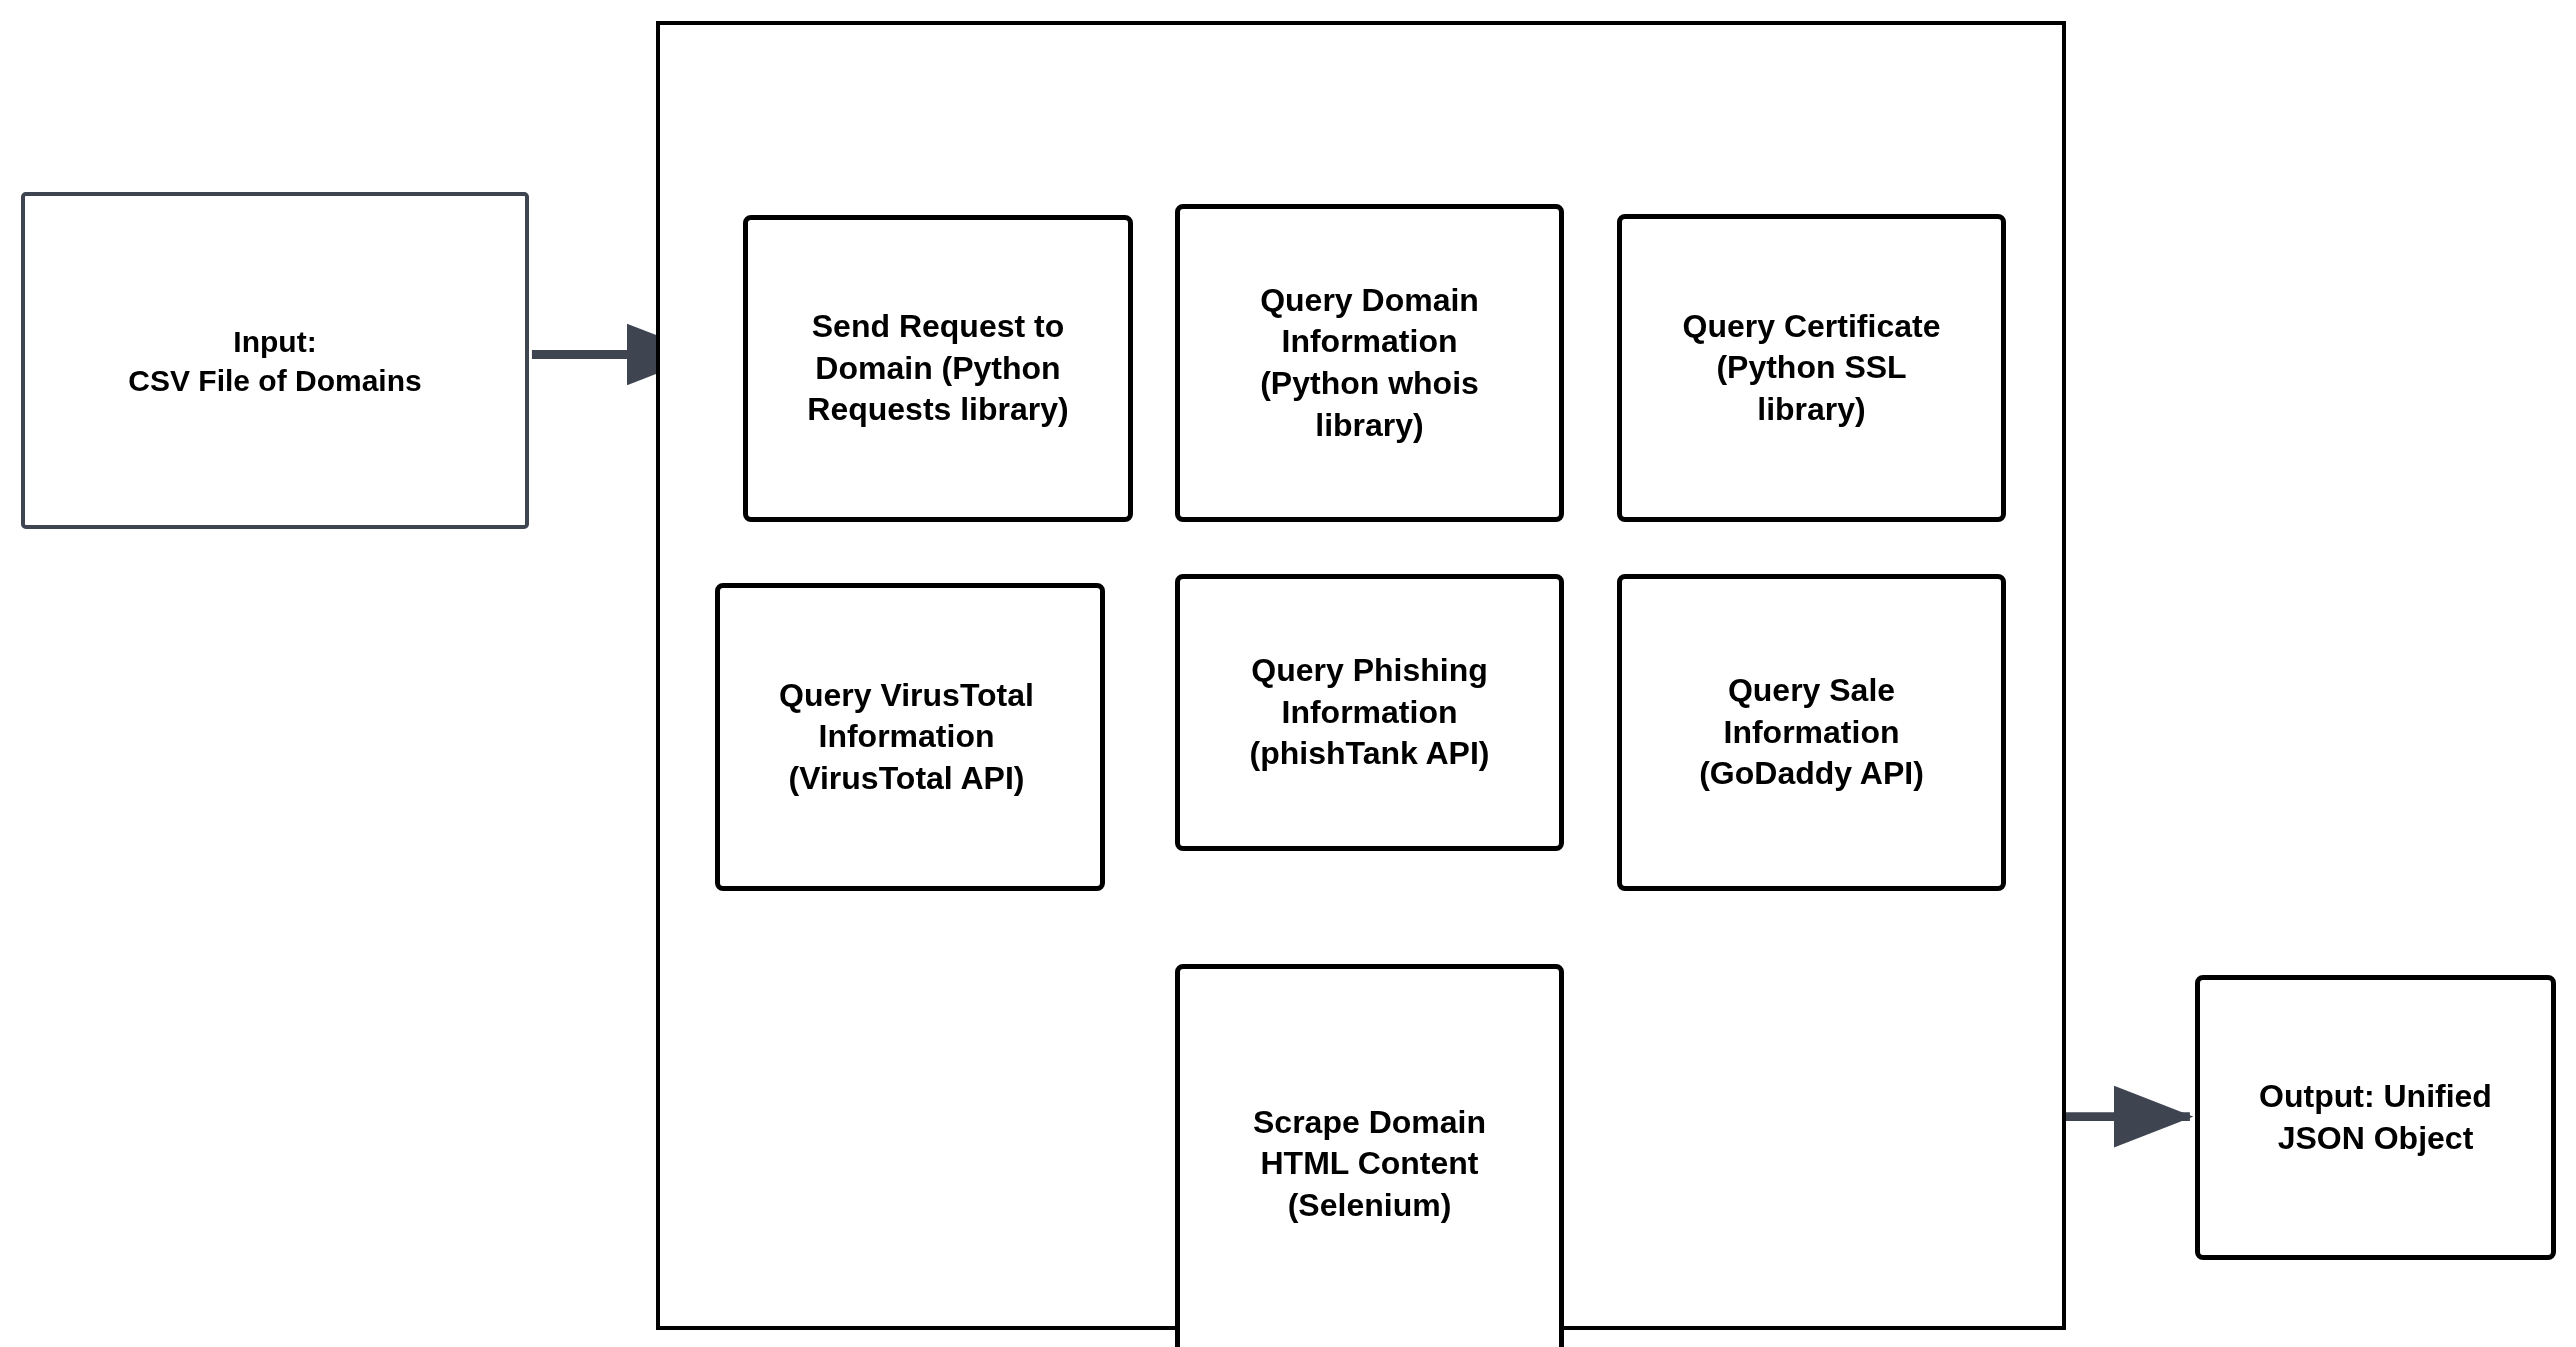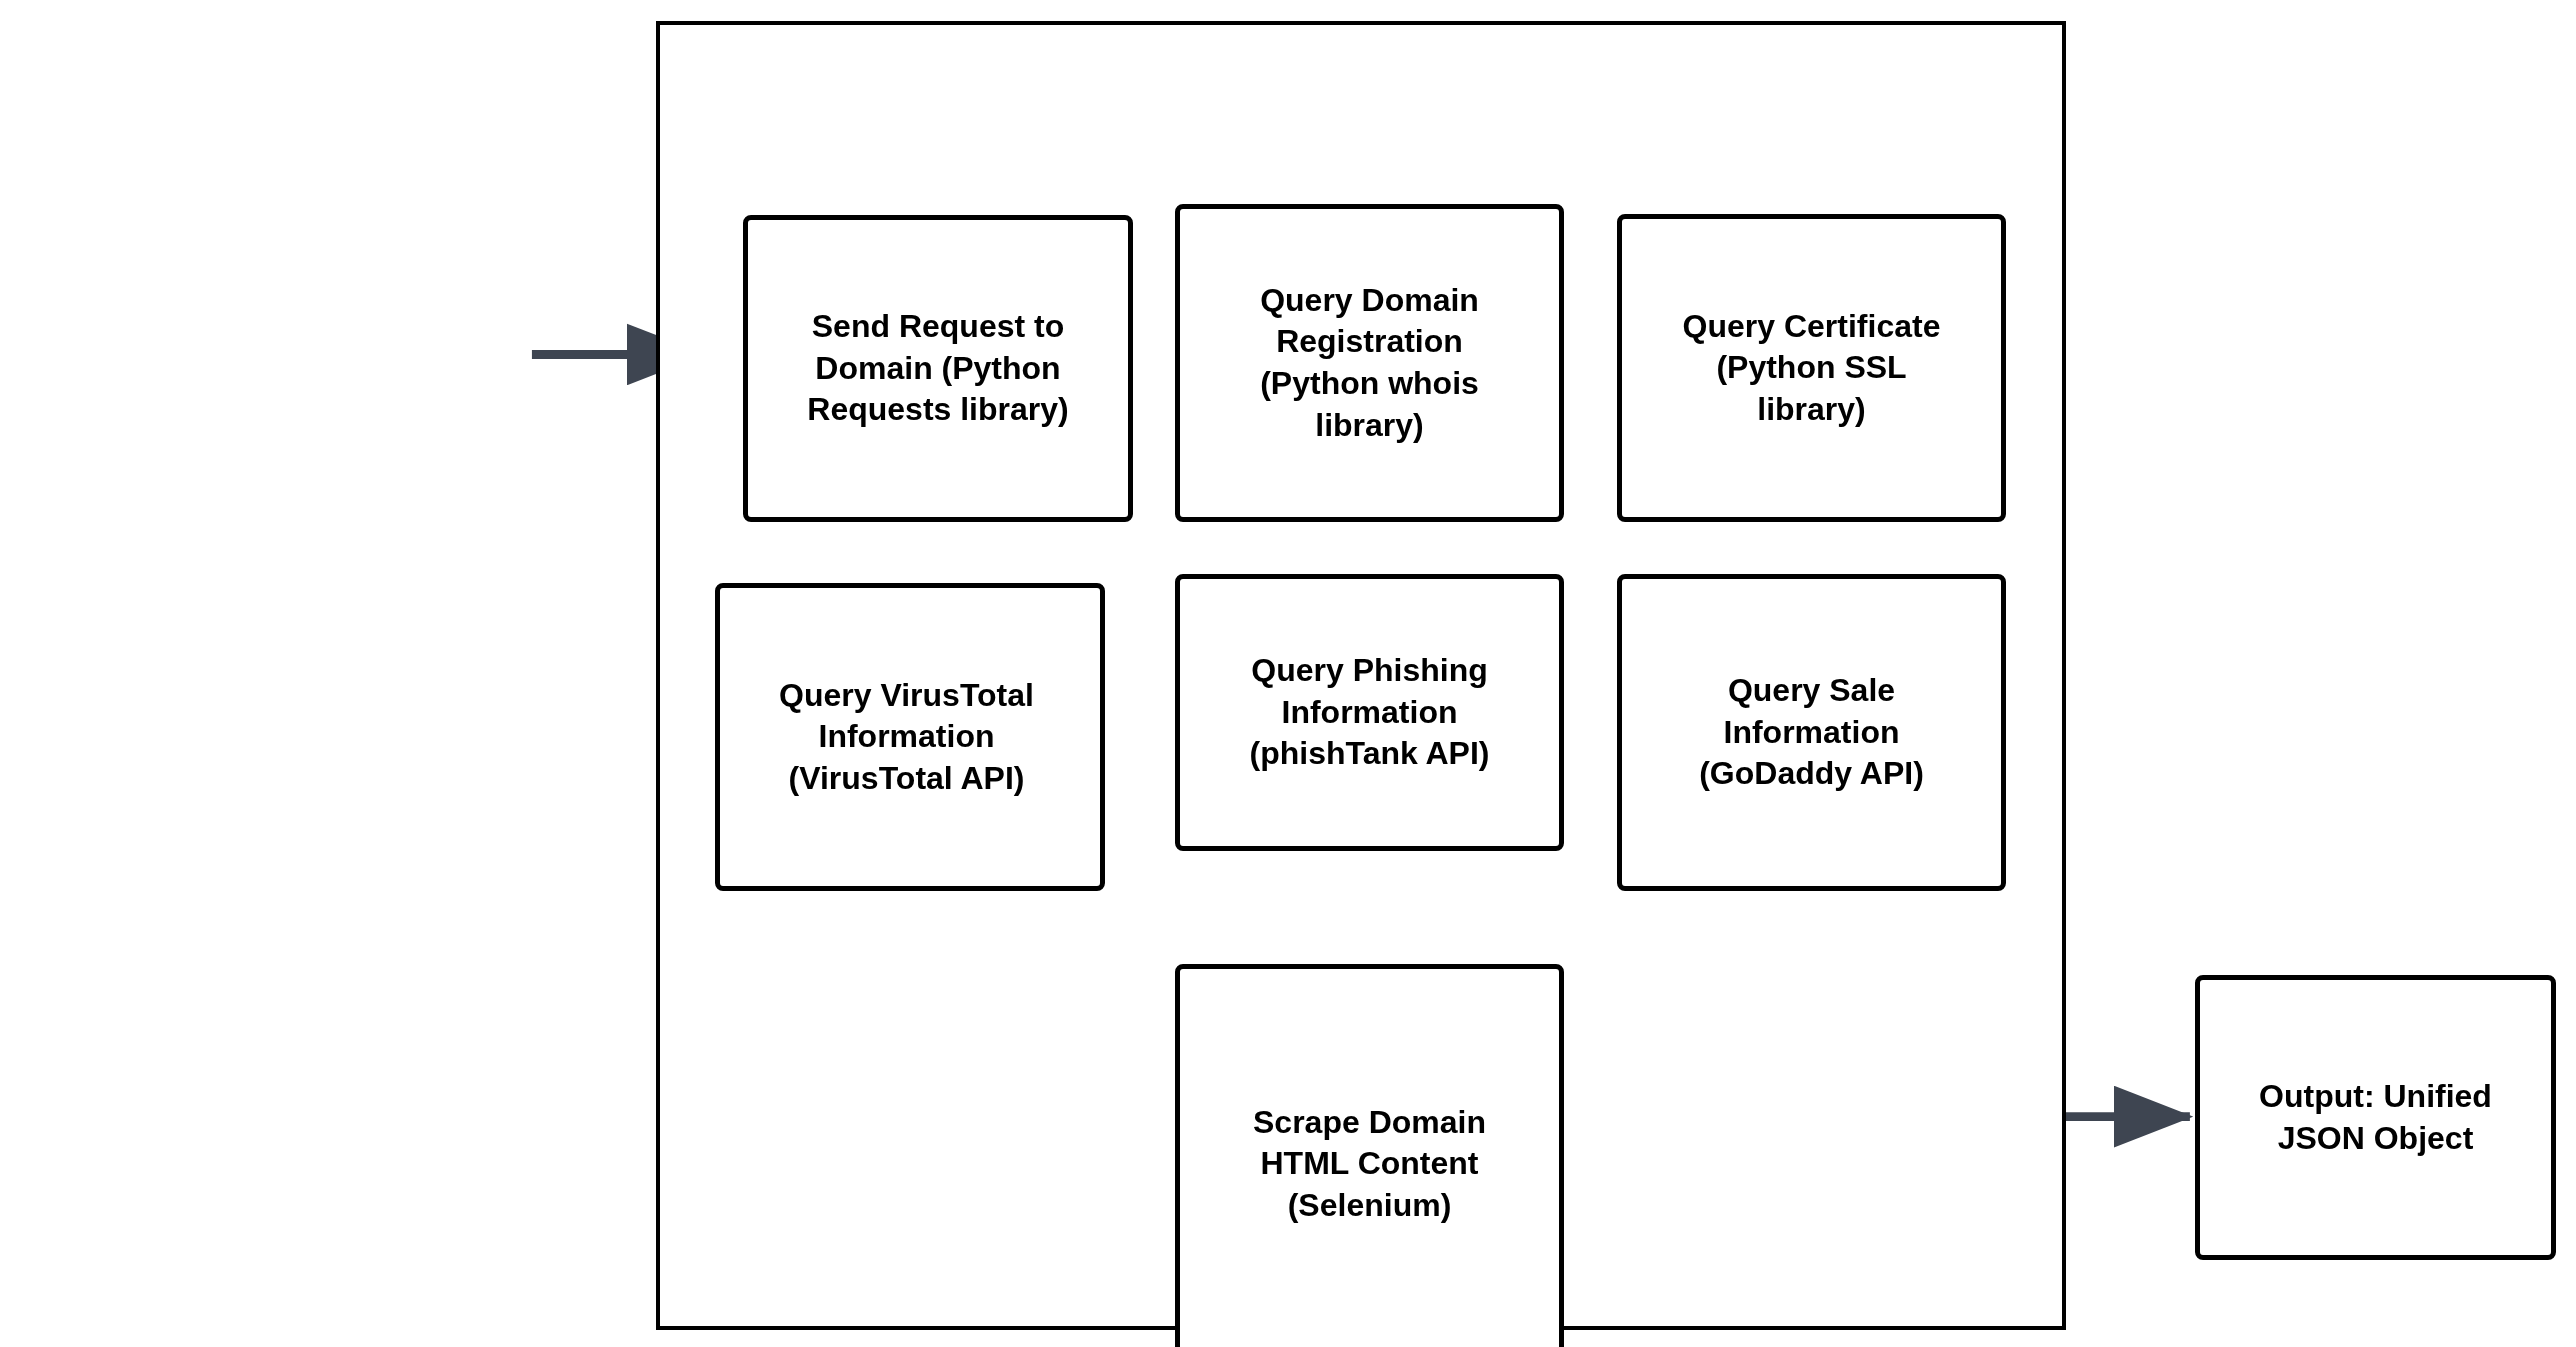--- a/index.html
+++ b/index.html
@@ -105,27 +105,29 @@
 
     <path d="M 1448 910 L 1378 910" stroke="#3e4551" stroke-width="11" fill="none" marker-end="url(#arrowhead)"></path>
 
     <path d="M 1126 1105 L 1126 1388 L 1448 1388" stroke="#3e4551" stroke-width="11" fill="none" stroke-linejoin="round" marker-end="url(#arrowhead)"></path>
 
     <path d="M 1940 1386 L 2718 1386" stroke="#3e4551" stroke-width="11" fill="none" marker-end="url(#arrowhead)"></path>
   </svg>
 
   <div id="system-container"></div>
 
+  <div class="box io-box" style="left:21px; top:192px; width:508px; height:337px;">Input:
+CSV File of Domains</div>
 
   <div class="box proc-box" style="left:715px; top:215px; width:390px; height:307px;margin-left:28px;">Send  Request to
 Domain (Python
 Requests library)</div>
 
   <div class="box proc-box" style="left:1175px; top:204px; width:389px; height:318px;">Query Domain
-Registration
+Information
 (Python whois
 library)</div>
 
   <div class="box proc-box" style="left:1617px; top:214px; width:389px; height:308px;">Query Certificate
 (Python SSL
 library)</div>
 
   <div class="box proc-box" style="left:715px; top:583px; width:390px; height:308px;padding-left:6px;">Query VirusTotal
 Information
 (VirusTotal API)</div>

